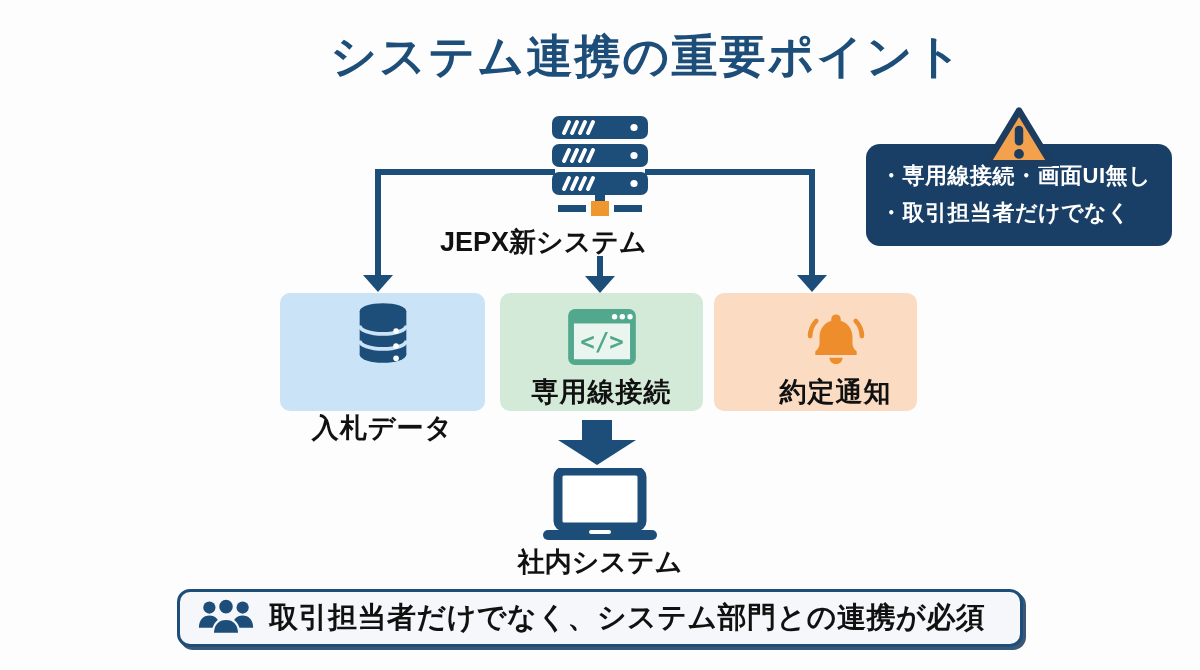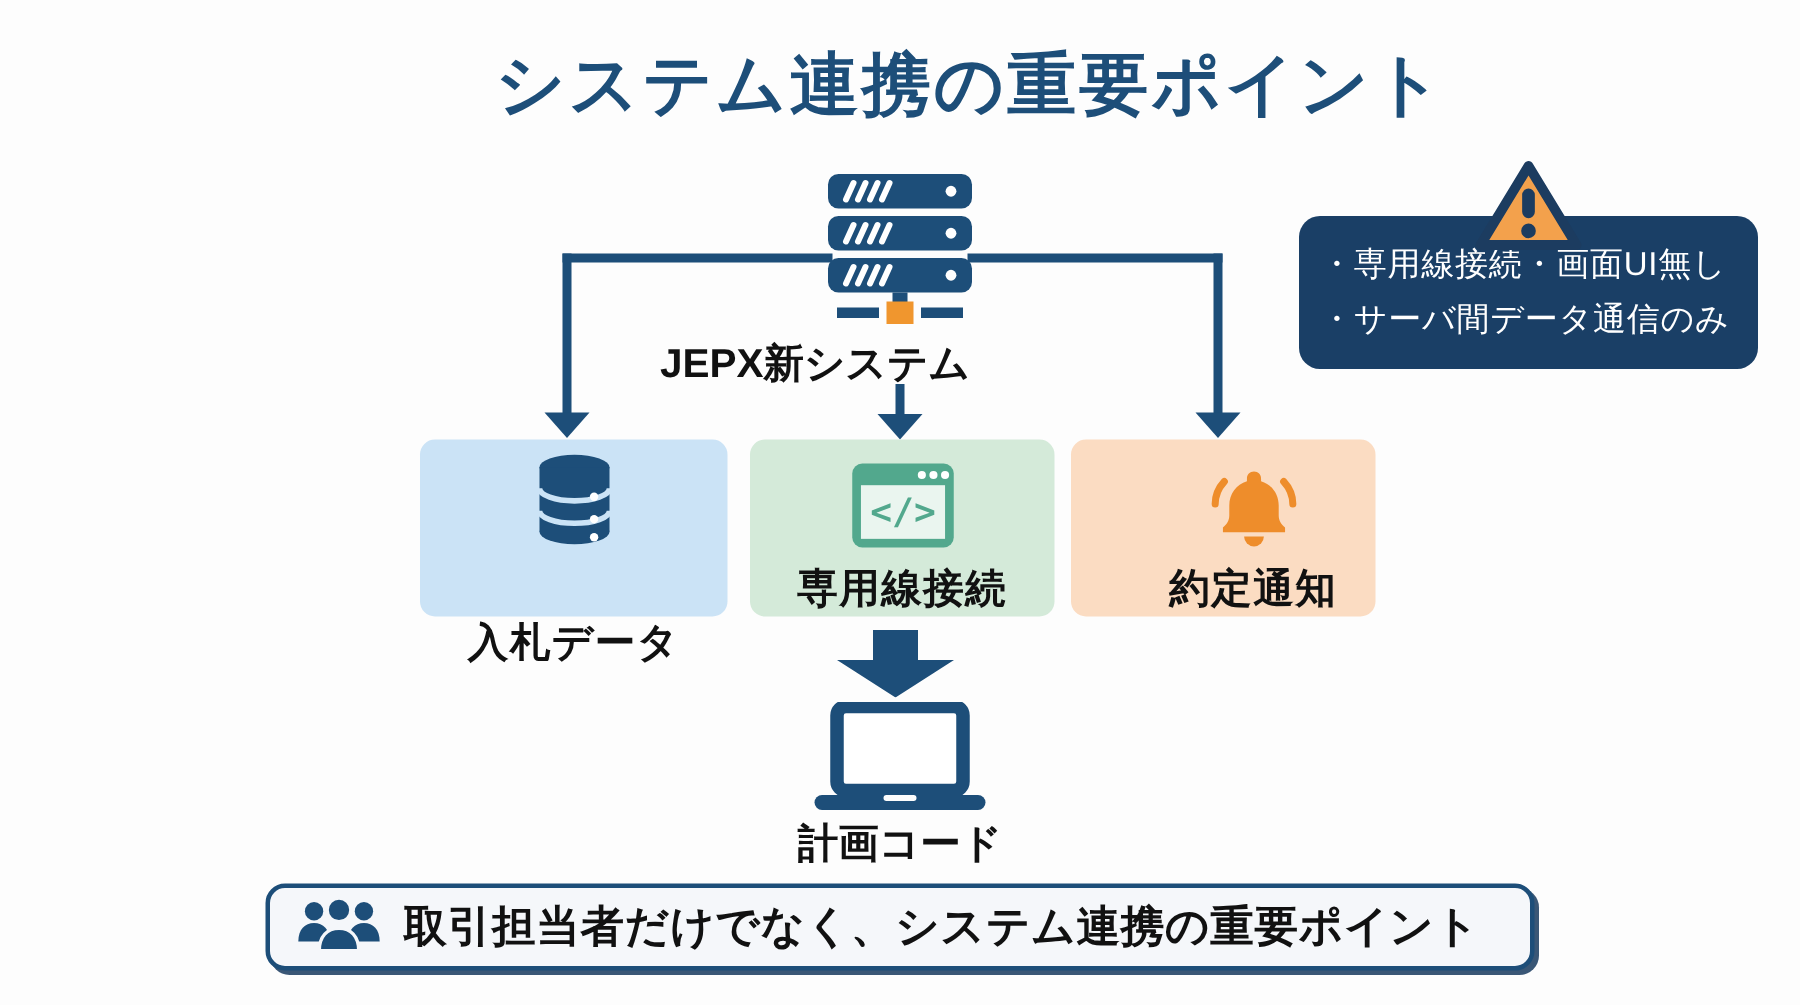--- a/index.html
+++ b/index.html
@@ -42,21 +42,21 @@
   .server-label{
     position:absolute;left:440px;top:224px;width:320px;
     font-size:27px;font-weight:800;color:var(--black);
   }
 
   
   .callout{
     position:absolute;left:866px;top:144px;width:306px;height:102px;
     background:var(--navy-dark);border-radius:14px;
     padding:13px 12px 0 14px;
-    color:#ffffff;font-size:22px;font-weight:400;line-height:37px;
+    color:#ffffff;font-size:22px;font-weight:700;line-height:37px;
     letter-spacing:0.5px;
   }
   .warn-triangle{position:absolute;left:981px;top:105px;}
 
   
   .box{
     position:absolute;top:293px;height:118px;border-radius:10px;
     display:flex;flex-direction:column;align-items:center;
   }
   .box1{left:280px;width:205px;background:#cbe3f6;gap:44px;}
@@ -125,21 +125,21 @@
     <rect x="45" y="79" width="10" height="9" fill="#1d4e79"></rect>
     <rect x="8" y="89" width="28" height="7" fill="#1d4e79"></rect>
     <rect x="64" y="89" width="28" height="7" fill="#1d4e79"></rect>
     <rect x="41" y="85" width="18" height="15" fill="#f0962e"></rect>
   </svg>
 
   <div class="server-label">JEPX新システム</div>
 
   <div class="callout">
     <div>・専用線接続・画面UI無し</div>
-    <div>・サーバ間データ通信のみ</div>
+    <div>・取引担当者だけでなく</div>
   </div>
   <svg class="warn-triangle" width="76" height="64" viewBox="0 0 80 68">
     <path d="M40,6 L74,62 H6 Z" fill="#f3a14c" stroke="#1c3c60" stroke-width="7" stroke-linejoin="round"></path>
     <rect x="35.5" y="22" width="9" height="21" rx="4.5" fill="#1c3c60"></rect>
     <circle cx="40" cy="52" r="5.2" fill="#1c3c60"></circle>
   </svg>
 
   <div class="box box1">
     <div class="icon-wrap">
       <svg width="56" height="64" viewBox="0 0 60 66">
@@ -185,31 +185,31 @@
   <svg class="bigarrow-svg" width="78" height="45" viewBox="0 0 78 45">
     <polygon points="24,0 54,0 54,20 78,20 39,45 0,20 24,20" fill="#1d4e79"></polygon>
   </svg>
 
   <svg class="laptop-svg" width="118" height="74" viewBox="0 0 118 74">
     <rect x="17" y="3" width="84" height="56" rx="6" fill="#ffffff" stroke="#1d4e79" stroke-width="9"></rect>
     <rect x="2" y="62" width="114" height="10" rx="5" fill="#1d4e79"></rect>
     <rect x="48" y="62" width="22" height="4" rx="2" fill="#fdfdfd"></rect>
   </svg>
 
-  <div class="internal-label">計画コード</div>
+  <div class="internal-label">社内システム</div>
 
   <div class="banner">
     <svg width="56" height="42" viewBox="0 0 64 46">
       <g fill="#1d4e79">
         <circle cx="13" cy="11" r="7"></circle>
         <path d="M1,34 c0,-9 5,-14 12,-14 c7,0 12,5 12,14 z"></path>
         <circle cx="51" cy="11" r="7"></circle>
         <path d="M39,34 c0,-9 5,-14 12,-14 c7,0 12,5 12,14 z"></path>
       </g>
       <g fill="#1d4e79" stroke="#f5f7fa" stroke-width="2.5">
         <circle cx="32" cy="10" r="9"></circle>
         <path d="M17,41 c0,-11 6,-17 15,-17 c9,0 15,6 15,17 z"></path>
       </g>
     </svg>
-    <span class="banner-text">取引担当者だけでなく、システム連携の重要ポイント</span>
+    <span class="banner-text">取引担当者だけでなく、システム部門との連携が必須</span>
   </div>
 
 </div>
 
 </body></html>

